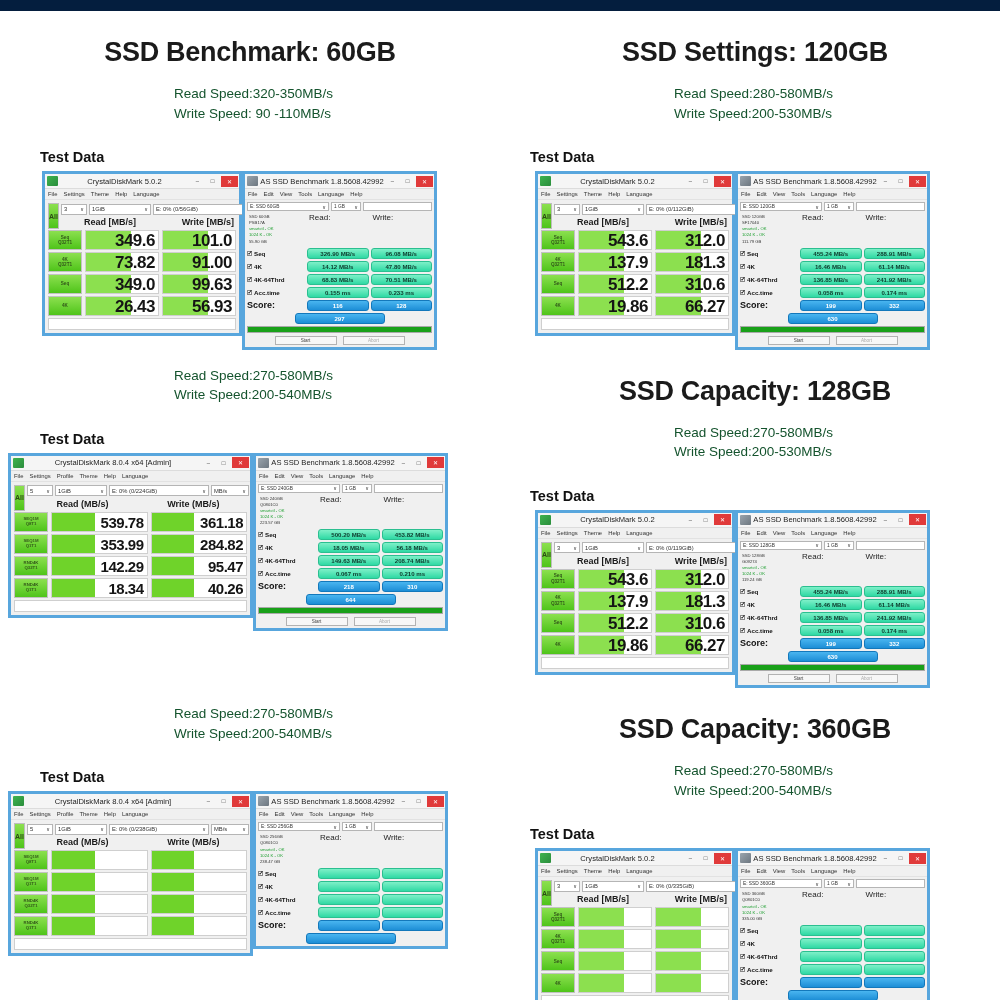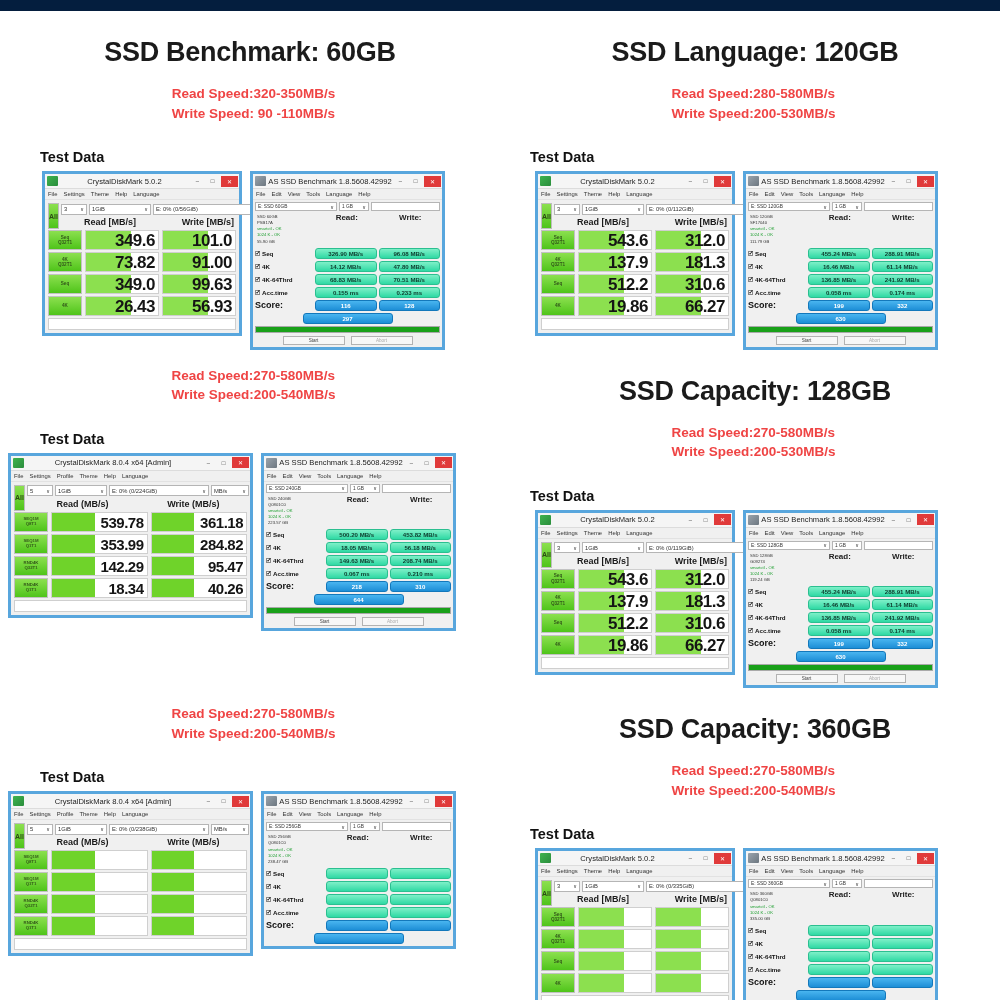--- a/index.html
+++ b/index.html
@@ -11,26 +11,26 @@
     color:#1a1a1a;
   }
   .top-banner { width:1000px; height:11px; background:#041e3e; }
   .grid { display:grid; grid-template-columns:500px 500px; width:1000px; }
   .cell { position:relative; }
   .cap-title {
     text-align:center; font-weight:bold; font-size:27px; letter-spacing:-0.3px;
     color:#1b1b1b; margin-top:26px;
   }
   .cell.right .cap-title { margin-left:10px; }
-  .speeds { margin-top:16px; font-size:13.5px; font-weight:bold; color:#ef4444; line-height:1.45;margin-left:7px; }
+  .speeds { margin-top:16px; font-size:13.5px; font-weight:normal; color:#14532d; line-height:1.45;margin-left:7px; }
   .speeds div { text-align:left; }
   .sp-wrap { display:flex; justify-content:center; }
   .sp-inner { display:inline-block; }
   .test-data { font-size:14.5px; font-weight:bold; color:#111; margin-top:26px; }
-  .windows { display:flex; gap:8px; margin-top:6px; align-items:flex-start; }
+  .windows { display:flex; gap:0; margin-top:6px; align-items:flex-start; }
 
   
   .win { background:#f0f0f0; border:1px solid #8ab4d8; box-shadow:0 0 0 1px #cfe0ef inset; }
   .cdm { width:200px; border:3px solid #58a6dd; }
   .assd { width:195px; border:3px solid #58a6dd; }
   .titlebar {
     height:15px; display:flex; align-items:center; background:#f5f5f5;
     border-bottom:1px solid #dcdcdc; position:relative;
   }
   .tb-ico { width:11px; height:10px; margin-left:2px; background:linear-gradient(135deg,#3fb34f,#2a8d3c); border-radius:1px; flex:0 0 auto;}
@@ -67,21 +67,21 @@
   .cdm8 .rlabel { font-size:4.3px; }
   .cdm-foot { height:12px; background:#fff; border:1px solid #cfcfcf; margin-top:1px; }
 
   
   .assd-body { background:#f0f0f0; padding:2px; }
   .assd-ctrl { display:flex; gap:2px; align-items:center; margin-bottom:2px; }
   .assd-ctrl .sel { height:9px; font-size:4.8px; }
   .assd-grid { display:grid; grid-template-columns:58px 1fr 1fr; gap:2px; }
   .drvinfo { font-size:4.2px; line-height:1.45; color:#333; padding:1px 2px; }
   .drvinfo .ok { color:#1c9e2e; }
-  .colhead { font-size:8px; font-weight:bold; color:#222; padding-left:2px;text-align:center; }
+  .colhead { font-size:8px; font-weight:normal; color:#222; padding-left:2px; }
   .assd-rowlabel { font-size:6.2px; font-weight:bold; color:#111; display:flex; align-items:center; gap:2px;}
   .assd-rowlabel .chk { width:5px; height:5px; border:1px solid #888; background:#fff; position:relative; flex:0 0 auto;}
   .assd-rowlabel .chk::after { content:"✓"; position:absolute; left:-0.5px; top:-3px; font-size:6px; color:#111; }
   .pill { background:linear-gradient(#7ef0c8,#2fd9a4); border:1px solid #2bbf90; border-radius:3px;
           text-align:center; font-size:6.1px; color:#0d3a2c; font-weight:bold; height:11px; line-height:10px; }
   .pill.blue { background:linear-gradient(#49b5f0,#1d8ed6); border-color:#1378bb; color:#fff; }
   .score-lbl { font-size:9px; font-weight:bold; color:#111; }
   .assd-total { display:flex; justify-content:center; margin-top:2px; }
   .assd-total .pill.blue { width:90px; }
   .progress { height:7px; background:#19a019; border:1px solid #a9a9a9; margin-top:2px; }
@@ -258,21 +258,21 @@
             <div class="progress"></div>
             <div class="assd-btns">
               <div class="abtn">Start</div>
               <div class="abtn dim">Abort</div>
             </div>
           </div>
         </div>
       </div>
     </div>
     <div class="cell right">
-      <div class="cap-title">SSD Language: 120GB</div>
+      <div class="cap-title">SSD Settings: 120GB</div>
       <div class="sp-wrap">
         <div class="sp-inner speeds">
           <div>Read Speed:280-580MB/s</div>
           <div>Write Speed:200-530MB/s</div>
         </div>
       </div>
       <div class="test-data" style="margin-left: 30px;">Test Data</div>
       <div class="windows" style="margin-left: 35px;">
         <div class="win cdm">
           <div class="titlebar">

